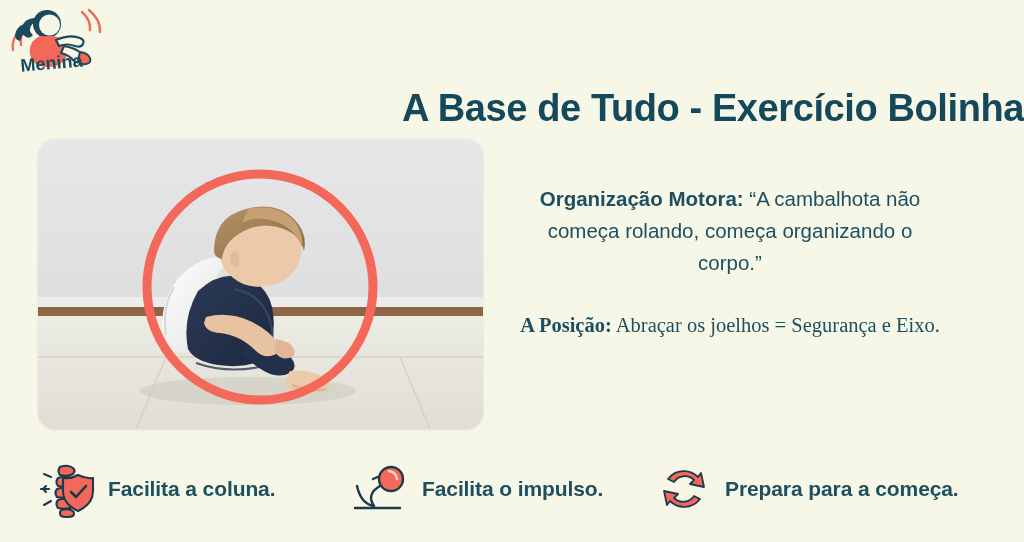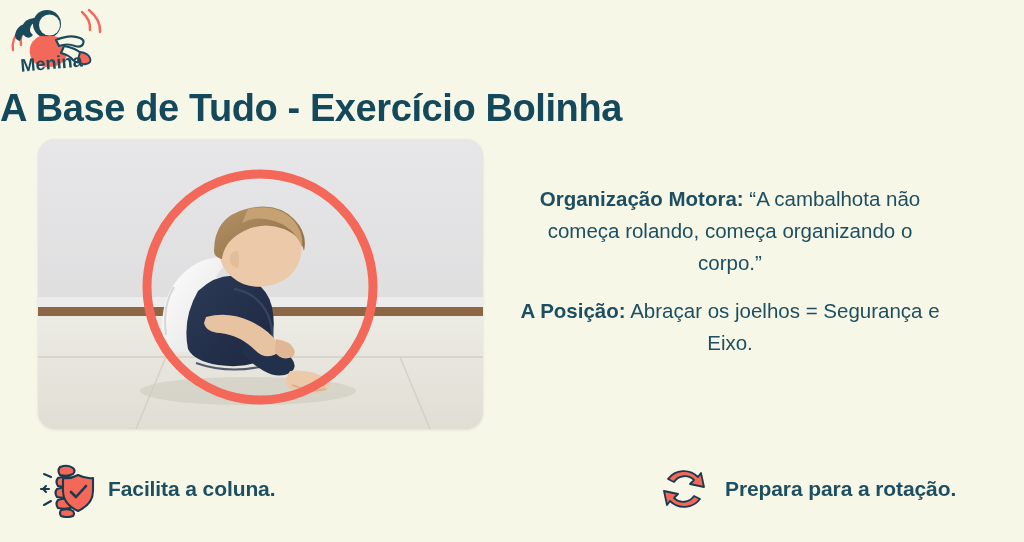--- a/index.html
+++ b/index.html
@@ -28,21 +28,21 @@
     width: 104px;
     height: 72px;
   }
 
   
   #page-title {
     position: absolute;
     left: 0;
     top: 60px;
     width: 1024px;
-    text-align: left;
+    text-align: right;
     color: #14495c;
     font-size: 38px;
     font-weight: bold;
     letter-spacing: -0.4px;
     line-height: 46px;
     white-space: nowrap;
   }
 
   
   #photo-card {
@@ -68,21 +68,21 @@
   #text-block {
     position: absolute;
     left: 515px;
     top: 183px;
     width: 430px;
     color: #1d4f60;
     font-size: 20.5px;
     line-height: 32px;
   }
   .para { margin: 0; text-align: center; }
-  .para + .para { margin-top: 16px; }
+  .para + .para { margin-top: 30px; font-family: Liberation Serif, serif; }
   .para b { font-weight: bold; }
 
   
   #benefits-row {
     position: absolute;
     left: 0;
     top: 448px;
     width: 1024px;
     height: 82px;
   }
@@ -243,35 +243,52 @@
             <path d="M8 26 L5 29 L8 32" fill="none"></path>
 
             <path d="M40 15 q8 4 15 3 v13 q0 13 -15 20 q-15 -7 -15 -20 V18 q8 1 15 -3 z" fill="#F4685A"></path>
             <path d="M33 32 l5 5 l10 -11" fill="none" stroke-width="2.6"></path>
           </g>
         </svg>
       </span>
       <span class="benefit-label">Facilita a coluna.</span>
     </div>
 
+    <div class="benefit" id="benefit-1">
+      <span class="benefit-icon">
+        <svg viewBox="0 0 58 58" width="58" height="58">
+          <g fill="none" stroke="#1B3A4B" stroke-width="2.4" stroke-linecap="round" stroke-linejoin="round">
+
+            <path d="M3 48 H48"></path>
+
+            <path d="M5 26 q4 18 17 20 q-8 -12 6 -20"></path>
+
+            <path d="M21 19 l7 -3 l1 8"></path>
+          </g>
+          <circle cx="39" cy="19" r="12" fill="#F4685A" stroke="#1B3A4B" stroke-width="2.4"></circle>
+          <path d="M37 11 q7 1 8 8" fill="none" stroke="#ffd2cb" stroke-width="2.4" stroke-linecap="round"></path>
+        </svg>
+      </span>
+      <span class="benefit-label">Facilita o impulso.</span>
+    </div>
 
     <div class="benefit" id="benefit-2">
       <span class="benefit-icon">
         <svg viewBox="0 0 58 58" width="58" height="58">
           <g fill="#F4685A" stroke="#1B3A4B" stroke-width="1.8" stroke-linejoin="round">
 
             <path d="M13 19
                      a20 20 0 0 1 30 -2
                      l3 -4 l3 14 l-14 -3 l4 -4
                      a13 13 0 0 0 -20 2 z"></path>
 
             <path d="M45 39
                      a20 20 0 0 1 -30 2
                      l-3 4 l-3 -14 l14 3 l-4 4
                      a13 13 0 0 0 20 -2 z"></path>
           </g>
         </svg>
       </span>
-      <span class="benefit-label">Prepara para a rotação.</span>
+      <span class="benefit-label">Prepara para a começa.</span>
     </div>
 
   </div>
 </div>
 
 </body></html>

